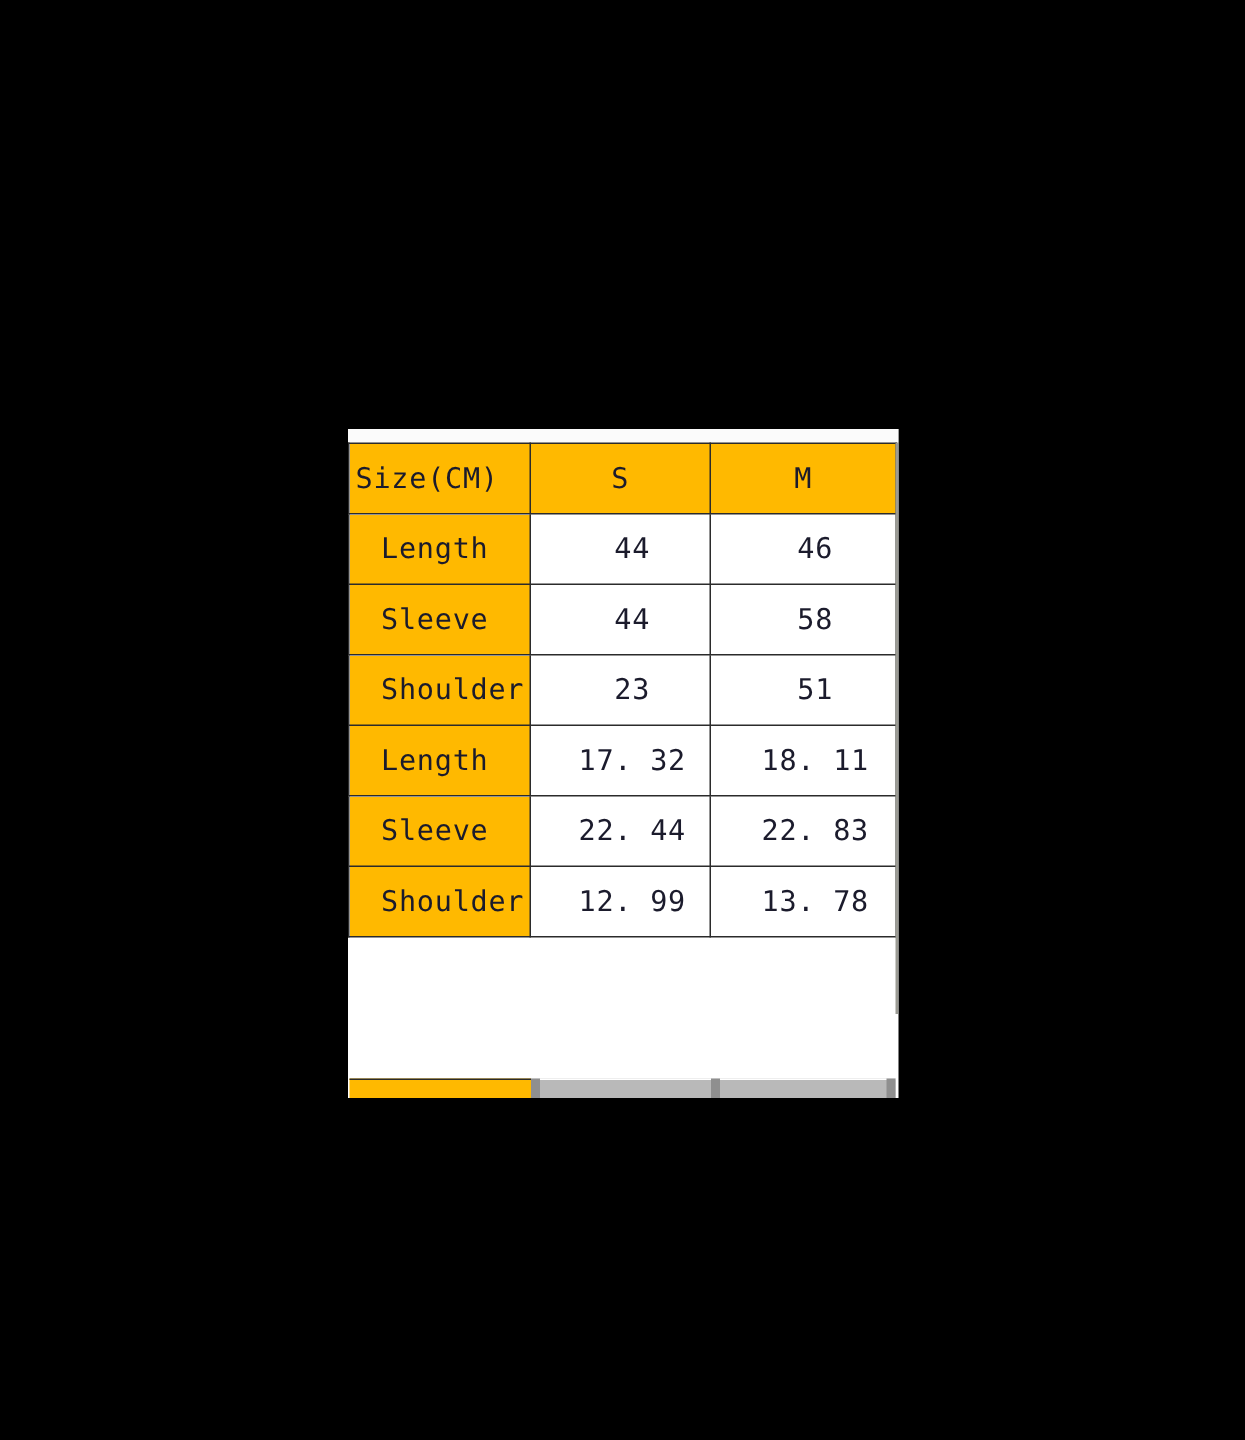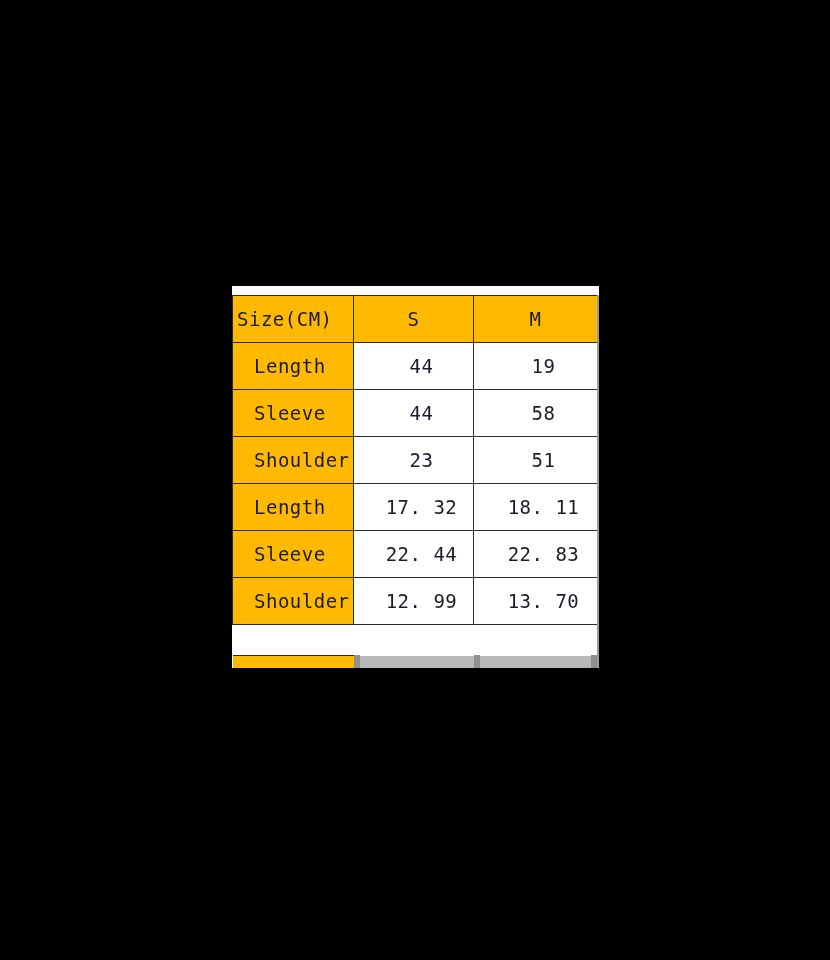--- a/index.html
+++ b/index.html
@@ -13,21 +13,21 @@
     font-family: "DejaVu Sans Mono", "Liberation Mono", monospace;
     overflow: hidden;
     position: relative;
   }
 
   #size-chart-figure {
     position: absolute;
     left: 232px;
     top: 286px;
     width: 367px;
-    height: 382px;
+    height: 446px;
     background: #ffffff;
     overflow: hidden;
   }
 
   
   .clip-top {
     height: 9px;
     width: 100%;
     background: #fbfbfb;
     box-sizing: border-box;
@@ -151,21 +151,21 @@
 
       <tr class="header-row">
         <td class="label-cell">Size(CM)</td>
         <td>S</td>
         <td>M</td>
       </tr>
 
       <tr>
         <td class="label-cell">Length</td>
         <td class="value-cell">44</td>
-        <td class="value-cell">19</td>
+        <td class="value-cell">46</td>
       </tr>
 
       <tr>
         <td class="label-cell">Sleeve</td>
         <td class="value-cell">44</td>
         <td class="value-cell">58</td>
       </tr>
 
       <tr>
         <td class="label-cell">Shoulder</td>
@@ -182,21 +182,21 @@
 
       <tr>
         <td class="label-cell">Sleeve</td>
         <td class="value-cell">22. 44</td>
         <td class="value-cell">22. 83</td>
       </tr>
 
       <tr>
         <td class="label-cell">Shoulder</td>
         <td class="value-cell">12. 99</td>
-        <td class="value-cell">13. 70</td>
+        <td class="value-cell">13. 78</td>
       </tr>
 
     </tbody>
   </table>
 
   <div class="clip-bottom">
     <div class="cb-seg cb-orange"></div>
     <div class="cb-seg cb-grey-a"></div>
     <div class="cb-seg cb-grey-b"></div>
     <div class="cb-seg cb-tick cb-tick-1"></div>

